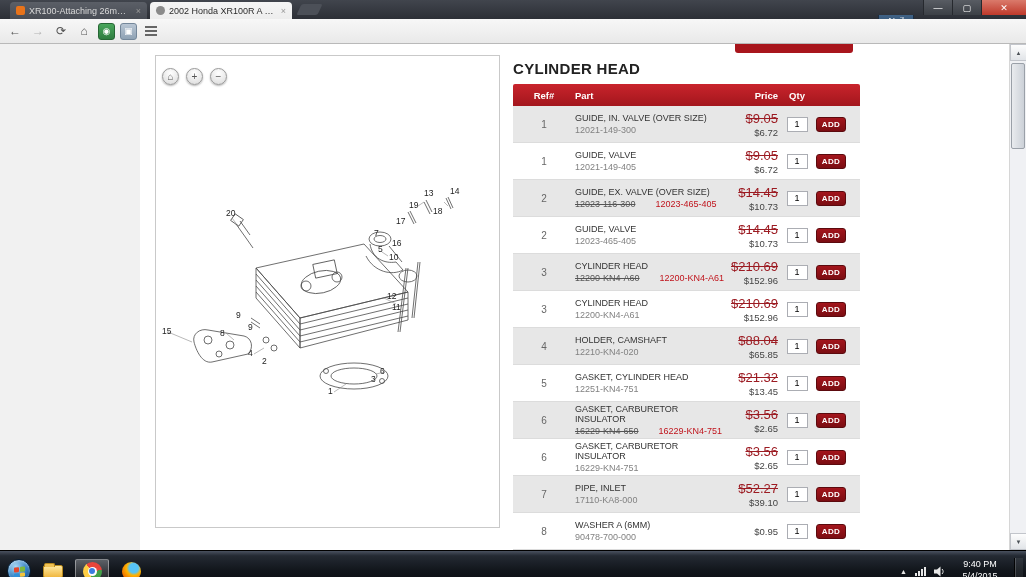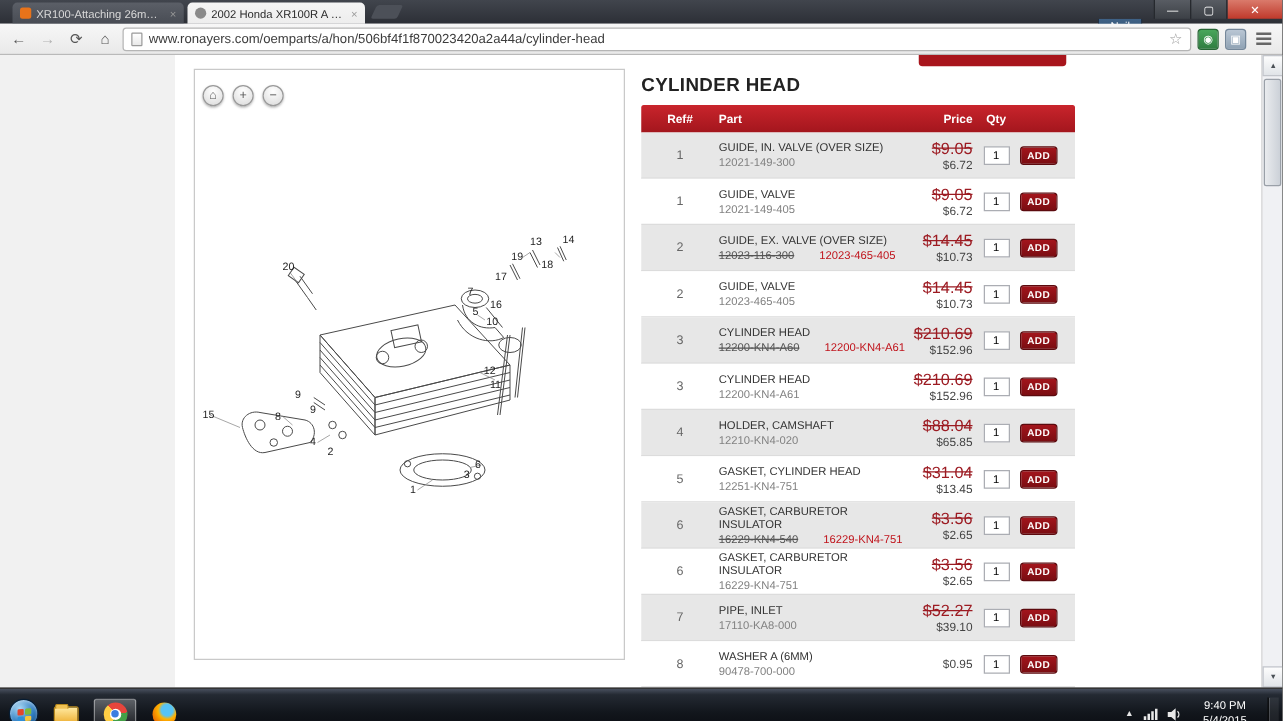--- a/index.html
+++ b/index.html
@@ -125,25 +125,20 @@
       <div class="winbtn">▢</div>
       <div class="winbtn close">✕</div>
     </div>
   </div>
 
   <div class="toolbar">
     <div class="navbtn">←</div>
     <div class="navbtn disabled">→</div>
     <div class="navbtn">⟳</div>
     <div class="navbtn">⌂</div>
-    <div class="omnibox">
-      <span class="page-icon"></span>
-      <span class="url">www.ronayers.com/oemparts/a/hon/506bf4f1f870023420a2a44a/cylinder-head</span>
-      <span class="star">☆</span>
-    </div>
     <div class="ext green">◉</div>
     <div class="ext bluegray">▣</div>
     <div class="menu-btn">
         <span class="menu-glyph"></span>
       </div>
   </div>
 
   <div class="content">
     <div class="webpage">
       <div class="cart-partial"></div>
@@ -384,37 +379,37 @@
 
   <div class="prow">
     <div class="col-ref">5</div>
     <div class="col-part">
       <div class="pname">GASKET, CYLINDER HEAD</div>
       <div class="pn-line">
         <span class="pn-new">12251-KN4-751</span>
       </div>
     </div>
     <div class="col-price">
-      <span class="price-old">$31.04</span>
+      <span class="price-old">$21.32</span>
       <span class="price-new">$13.45</span>
     </div>
     <div class="col-qty">
                 <input class="qty-input" value="1" style="">
               </div>
     <div class="col-add">
                 <button class="add-btn">ADD</button>
               </div>
   </div>
 
   <div class="prow alt">
     <div class="col-ref">6</div>
     <div class="col-part">
       <div class="pname">GASKET, CARBURETOR INSULATOR</div>
       <div class="pn-line">
-        <span class="pn-old">16229-KN4-540</span><span class="pn-new red">16229-KN4-751</span>
+        <span class="pn-old">16229-KN4-650</span><span class="pn-new red">16229-KN4-751</span>
       </div>
     </div>
     <div class="col-price">
       <span class="price-old">$3.56</span>
       <span class="price-new">$2.65</span>
     </div>
     <div class="col-qty">
                 <input class="qty-input" value="1" style="">
               </div>
     <div class="col-add">

